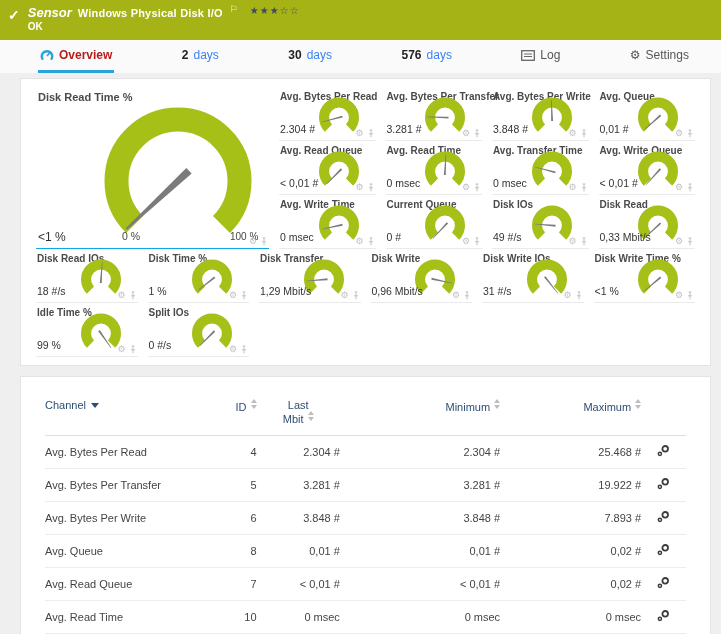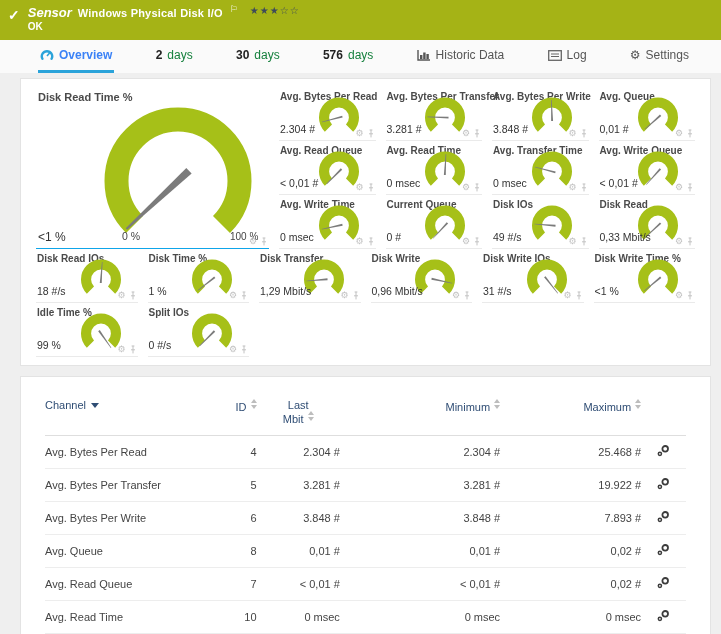--- a/index.html
+++ b/index.html
@@ -20,23 +20,23 @@
   .chk{font-size:14px;font-weight:bold;margin:2px 8px 0 0;}
   .hrow1{display:flex;align-items:baseline;gap:6px;}
   .kind{font-style:italic;font-size:13px;font-weight:bold;}
   .title{font-weight:bold;font-size:11px;letter-spacing:.2px;}
   .flag{font-size:9px;vertical-align:super;position:relative;top:-5px;margin-left:1px;cursor:pointer;}
   .stars{font-size:10px;letter-spacing:1px;color:#3e4a5a;position:relative;top:-3px;margin-left:6px;cursor:pointer;}
   .hrow2{font-size:10px;font-weight:bold;margin-top:1px;}
   
   .tabs{height:33px;background:#fafafa;display:flex;align-items:stretch;justify-content:space-between;padding:0 30px 0 38px;}
   .tab{display:flex;align-items:center;gap:5px;font-size:12px;color:#555;cursor:pointer;border-bottom:3px solid transparent;padding:0 2px;}
-  .tab.active{border-bottom-color:var(--accent-blue);color:#3b82f6;font-weight:bold;}
+  .tab.active{border-bottom-color:var(--accent-blue);color:#b91c1c;font-weight:bold;}
   .tab .num{font-weight:bold;color:#222;}
-  .tab .days{color:#15803d;}
+  .tab .days{color:#3b82f6;}
   .tab-ic{display:inline-flex;line-height:0;}
   
   .panel{background:#fff;border:1px solid #e3e3e3;margin:0 10px 0 20px;}
   .gpanel{margin-top:5px;padding:8px 10px 8px;}
   .gtop{display:flex;}
   .main-cell{width:233px;flex:none;position:relative;height:162px;border-bottom:1px solid #0ea5e9;margin:0 5px;}
   .main-name{position:absolute;top:4px;left:2px;font-size:11px;font-weight:bold;color:#4a4a4a;}
   .main-svg{position:absolute;top:13px;right:16px;line-height:0;}
   .main-val{position:absolute;left:2px;bottom:4px;font-size:12px;color:#333;}
   .scale-min{position:absolute;left:86px;bottom:6px;font-size:10.5px;color:#444;}
@@ -100,31 +100,20 @@
     <div class="tab">
       <span class="num">30</span>
       <span class="days">days</span>
     </div>
     <div class="tab">
       <span class="num">576</span>
       <span class="days">days</span>
     </div>
     <div class="tab">
       <span class="tab-ic">
-        <svg width="14" height="12" viewBox="0 0 14 12">
-          <path d="M1 1 V11 H13" stroke="#555" stroke-width="1.4" fill="none"></path>
-          <rect x="3" y="6" width="2.4" height="4" fill="#555"></rect>
-          <rect x="6.2" y="3.5" width="2.4" height="6.5" fill="#555"></rect>
-          <rect x="9.4" y="5" width="2.4" height="5" fill="#555"></rect>
-        </svg>
-      </span>
-      <span>Historic Data</span>
-    </div>
-    <div class="tab">
-      <span class="tab-ic">
         <svg width="14" height="11" viewBox="0 0 14 11">
           <rect x="0.7" y="0.7" width="12.6" height="9.6" fill="none" stroke="#666" stroke-width="1.3"></rect>
           <path d="M3 4 H11 M3 6.5 H11" stroke="#666" stroke-width="1.1"></path>
         </svg>
       </span>
       <span>Log</span>
     </div>
     <div class="tab">
       <span class="tab-ic">
         <span style="font-size:12px;color:#555;line-height:1;">⚙</span>

